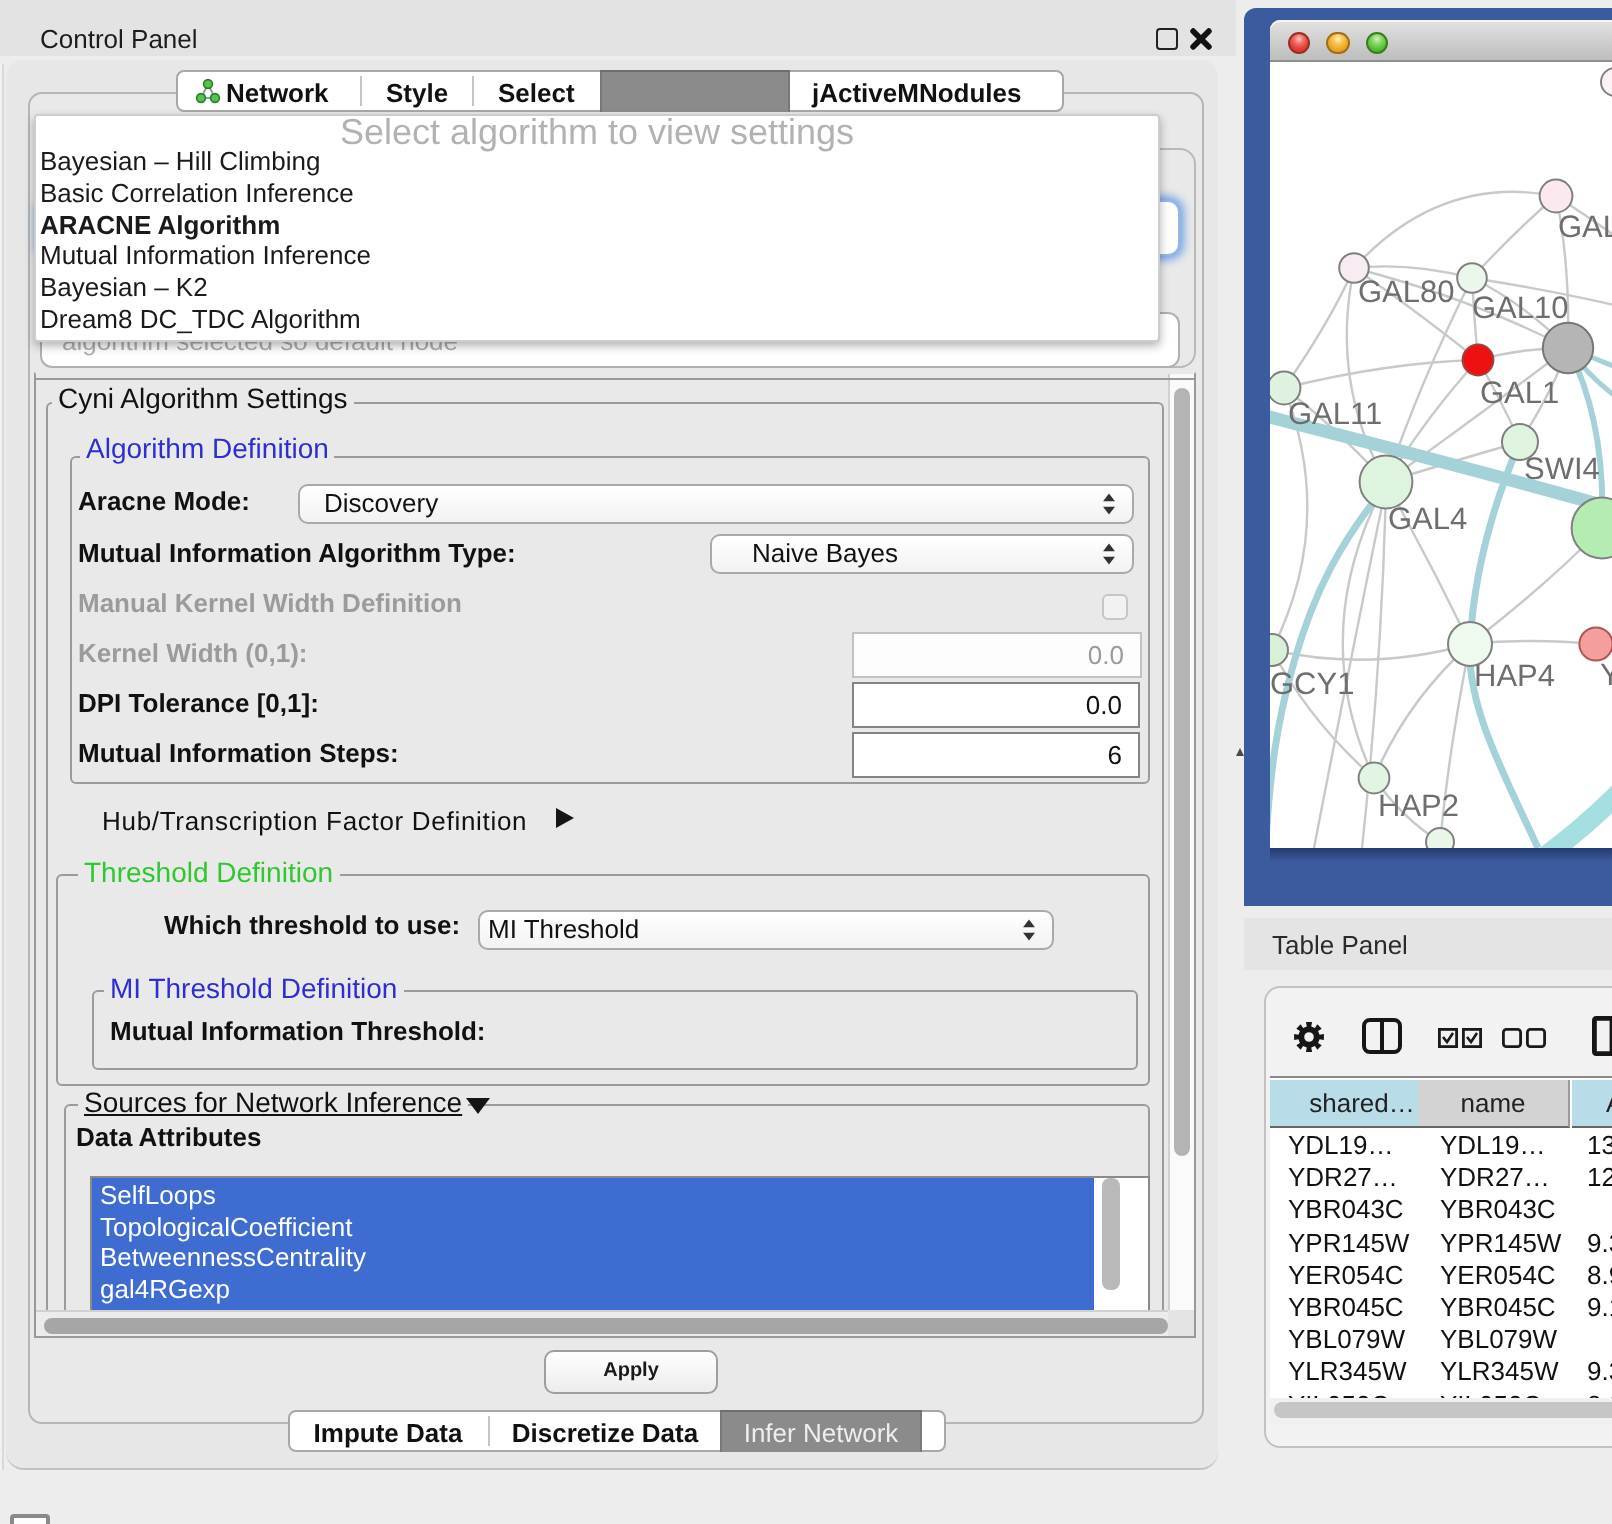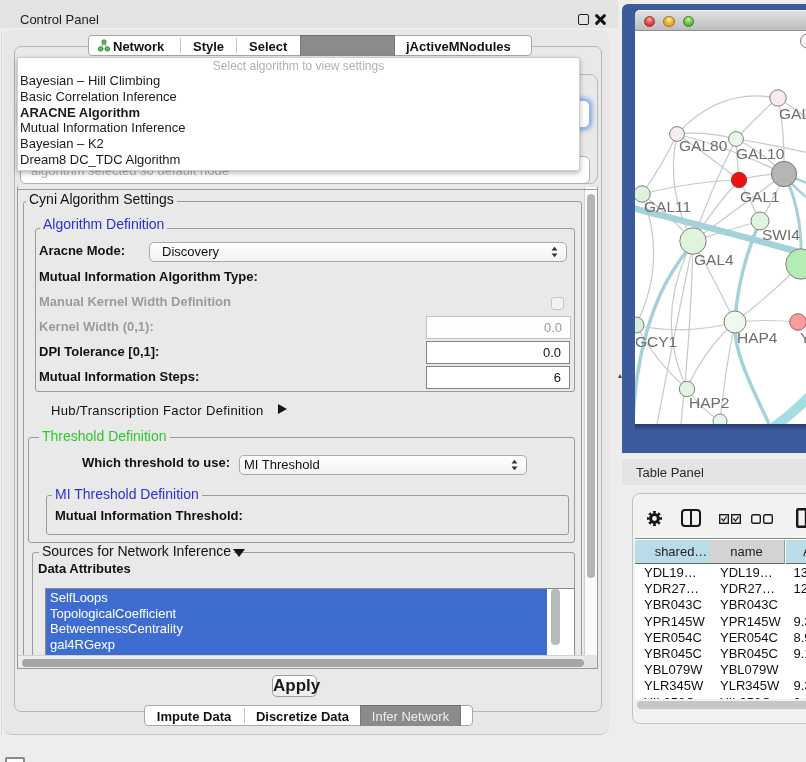--- a/index.html
+++ b/index.html
@@ -64,20 +64,25 @@
   <div class="gtitle" style="left:22px;top:28.5px;color:#2e2ed2;">Algorithm Definition</div>
 
   <div class="abs lbl bold" style="left:21px;top:56px;">Aracne Mode:</div>
   <div class="combo" style="left:131px;top:55px;width:418px;height:20px;line-height:18px;"><span style="padding-left:12px;">Discovery</span>
     <svg class="ar" viewBox="0 0 8 12">
           <path d="M4 0 L7.4 4.4 L0.6 4.4 Z" fill="#333"></path>
           <path d="M4 12 L7.4 7.6 L0.6 7.6 Z" fill="#333"></path>
         </svg></div>
 
   <div class="abs lbl bold" style="left:21px;top:82px;">Mutual Information Algorithm Type:</div>
+  <div class="combo" style="left:337px;top:80px;width:212px;height:20px;line-height:18px;"><span style="padding-left:20px;">Naive Bayes</span>
+    <svg class="ar" viewBox="0 0 8 12">
+          <path d="M4 0 L7.4 4.4 L0.6 4.4 Z" fill="#333"></path>
+          <path d="M4 12 L7.4 7.6 L0.6 7.6 Z" fill="#333"></path>
+        </svg></div>
 
   <div class="abs lbl bold gray" style="left:21px;top:107px;">Manual Kernel Width Definition</div>
   <div class="abs" style="left:533px;top:110px;width:13px;height:13px;background:#f2f2f2;border:1px solid #c6c6c6;border-radius:3px;"></div>
 
   <div class="abs lbl bold gray" style="left:21px;top:132px;">Kernel Width (0,1):</div>
   <div class="inp" style="left:408px;top:129px;width:145px;height:23px;line-height:21px;border-color:#c2c2c2;color:#9b9b9b;background:#fdfdfd;padding-right:8px;">0.0</div>
 
   <div class="abs lbl bold" style="left:21px;top:157px;">DPI Tolerance [0,1]:</div>
   <div class="inp" style="left:408px;top:154px;width:144px;height:23px;line-height:21px;padding-right:8px;">0.0</div>
 
@@ -95,47 +100,47 @@
     <svg class="ar" viewBox="0 0 8 12">
           <path d="M4 0 L7.4 4.4 L0.6 4.4 Z" fill="#333"></path>
           <path d="M4 12 L7.4 7.6 L0.6 7.6 Z" fill="#333"></path>
         </svg></div>
 
   <div class="grp" style="left:28px;top:308px;width:523px;height:40px;"></div>
   <div class="gtitle" style="left:34px;top:298.5px;color:#2e2ed2;">MI Threshold Definition</div>
   <div class="abs lbl bold" style="left:37px;top:321px;">Mutual Information Threshold:</div>
 
   <div class="grp" style="left:14px;top:365px;width:543px;height:120px;"></div>
-  <div class="gtitle" style="left:21px;top:356px;color:#111;">Sources for Network Inference</div>
+  <div class="gtitle" style="left:21px;top:356px;color:#111;text-decoration:underline;">Sources for Network Inference</div>
   <div class="abs" style="left:215px;top:362px;width:0;height:0;border-left:6.5px solid transparent;border-right:6.5px solid transparent;border-top:8px solid #151515;"></div>
   <div class="abs lbl bold" style="left:20px;top:374px;">Data Attributes</div>
 
   <div class="abs" style="left:27px;top:401px;width:530px;height:68px;background:#fff;border:1px solid #8a8a8a;"></div>
   <div class="abs" style="left:28px;top:402px;width:501px;height:66px;background:#3f6cd1;"></div>
   <div class="abs" style="left:32px;top:403px;font-size:13px;line-height:15.5px;color:#fff;white-space:nowrap;">SelfLoops<br>TopologicalCoefficient<br>BetweennessCentrality<br>gal4RGexp</div>
   <div class="abs" style="left:533px;top:402px;width:8.5px;height:56px;background:#b9b9b9;border-radius:4px;"></div>
 
   <div class="abs" style="left:566px;top:0;width:15px;height:468px;background:#fafafa;border-left:1px solid #d0d0d0;"></div>
   <div class="abs" style="left:568.5px;top:7px;width:8px;height:384px;background:#b4b4b4;border-radius:4px;"></div>
   <div class="abs" style="left:0;top:468px;width:566px;height:15px;background:#ececec;border-top:1px solid #d0d0d0;"></div>
   <div class="abs" style="left:4px;top:471.5px;width:562px;height:8px;background:#a6a6a6;border-radius:4px;"></div>
   <div class="abs" style="left:566px;top:468px;width:15px;height:15px;background:#e4e4e4;"></div>
 </div>
 
-<div class="abs" style="left:272px;top:675px;width:45px;height:22px;background:linear-gradient(#ffffff,#ececec);border:1px solid #9e9e9e;border-radius:5px;font-size:17px;font-weight:bold;color:#1a1a1a;text-align:center;line-height:20px;">Apply</div>
+<div class="abs" style="left:272px;top:675px;width:87px;height:22px;background:linear-gradient(#ffffff,#ececec);border:1px solid #9e9e9e;border-radius:5px;font-size:10px;font-weight:bold;color:#1a1a1a;text-align:center;line-height:20px;">Apply</div>
 
 <div class="abs" style="left:144px;top:705px;width:329px;height:21px;background:#fff;border:1px solid #a8a8a8;border-radius:4px;"></div>
 <div class="abs" style="left:244px;top:708px;width:1px;height:15px;background:#c4c4c4;"></div>
 <div class="abs" style="left:360px;top:705px;width:101px;height:21px;background:#8b8b8b;box-shadow:inset 0 1px 0 #6e6e6e, inset 1px 0 0 #787878, inset -1px 0 0 #787878;"></div>
 <div class="abs lbl bold" style="left:144px;top:709px;width:100px;text-align:center;">Impute Data</div>
 <div class="abs lbl bold" style="left:245px;top:709px;width:115px;text-align:center;">Discretize Data</div>
 <div class="abs lbl" style="left:360px;top:709px;width:101px;text-align:center;color:#eeeeee;">Infer Network</div>
 
 <div class="abs" style="left:17px;top:57px;width:563px;height:114px;background:#fff;border:1px solid #cdcdcd;border-radius:2px;box-shadow:0 2px 5px rgba(0,0,0,.3);">
-  <div style="height:15px;line-height:16px;text-align:center;font-size:12px;color:#b2b2b2;">Select algorithm to view settings</div>
+  <div style="height:15px;line-height:16px;text-align:center;font-size:18px;color:#b2b2b2;">Select algorithm to view settings</div>
   <div style="font-size:13px;color:#1a1a1a;line-height:15.8px;padding-left:2px;white-space:nowrap;">Bayesian – Hill Climbing<br>Basic Correlation Inference<br><b>ARACNE Algorithm</b><br>Mutual Information Inference<br>Bayesian – K2<br>Dream8 DC_TDC Algorithm</div>
 </div>
 
 <div class="abs" style="left:17px;top:188.5px;width:581px;height:1px;background:#999;"></div>
 
 <div class="abs" style="left:617.5px;top:373.5px;width:0;height:0;border-left:2.5px solid transparent;border-right:2.5px solid transparent;border-bottom:4.5px solid #4a4a4a;"></div>
 
 <div class="abs" style="left:622px;top:4px;width:184px;height:449px;background:#3b5b9d;border-top-left-radius:6px;"></div>
 <div class="abs" style="left:635px;top:10px;width:171px;height:21px;background:linear-gradient(#e2e2e2,#bdbdbd);border-top-left-radius:5px;border-bottom:1px solid #8f8f8f;box-shadow:inset 0 1px 0 #f4f4f4;"></div>
 <div class="abs" style="left:643.5px;top:15.5px;width:11.5px;height:11.5px;border-radius:50%;border:1px solid #9c2d26;background:radial-gradient(circle at 50% 28%, #ffc5bd 0%, #f07067 30%, #e0423a 60%, #cf3028 100%);"></div>

